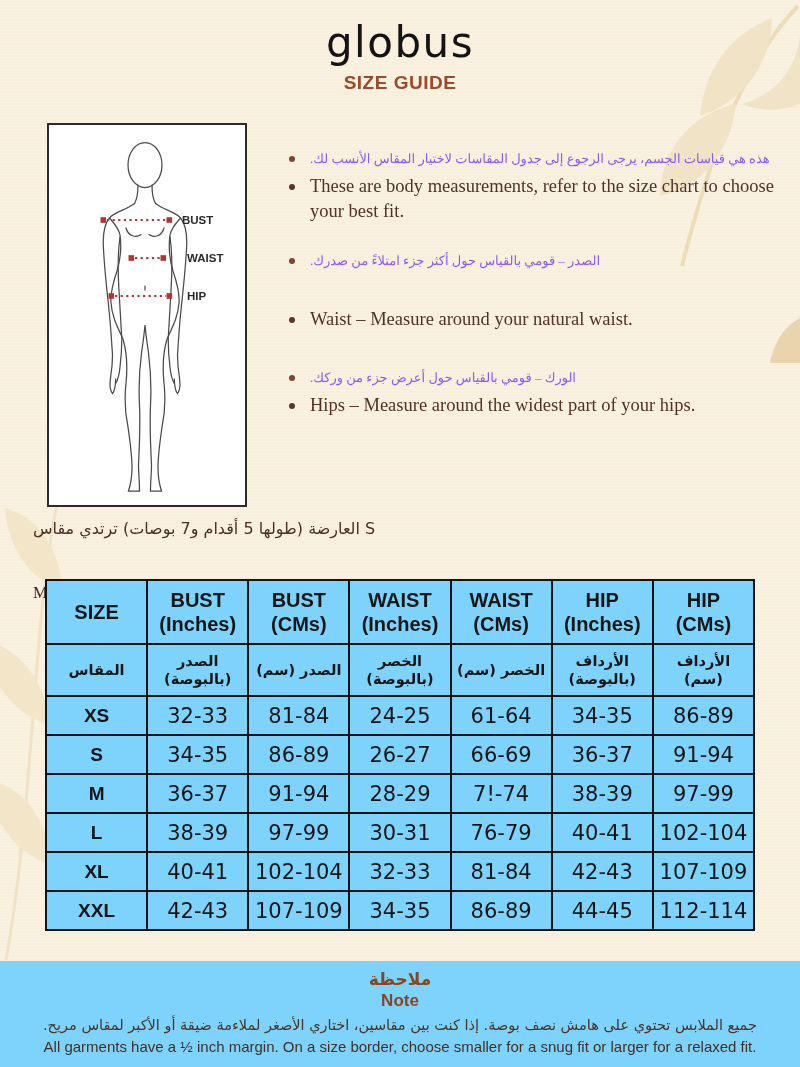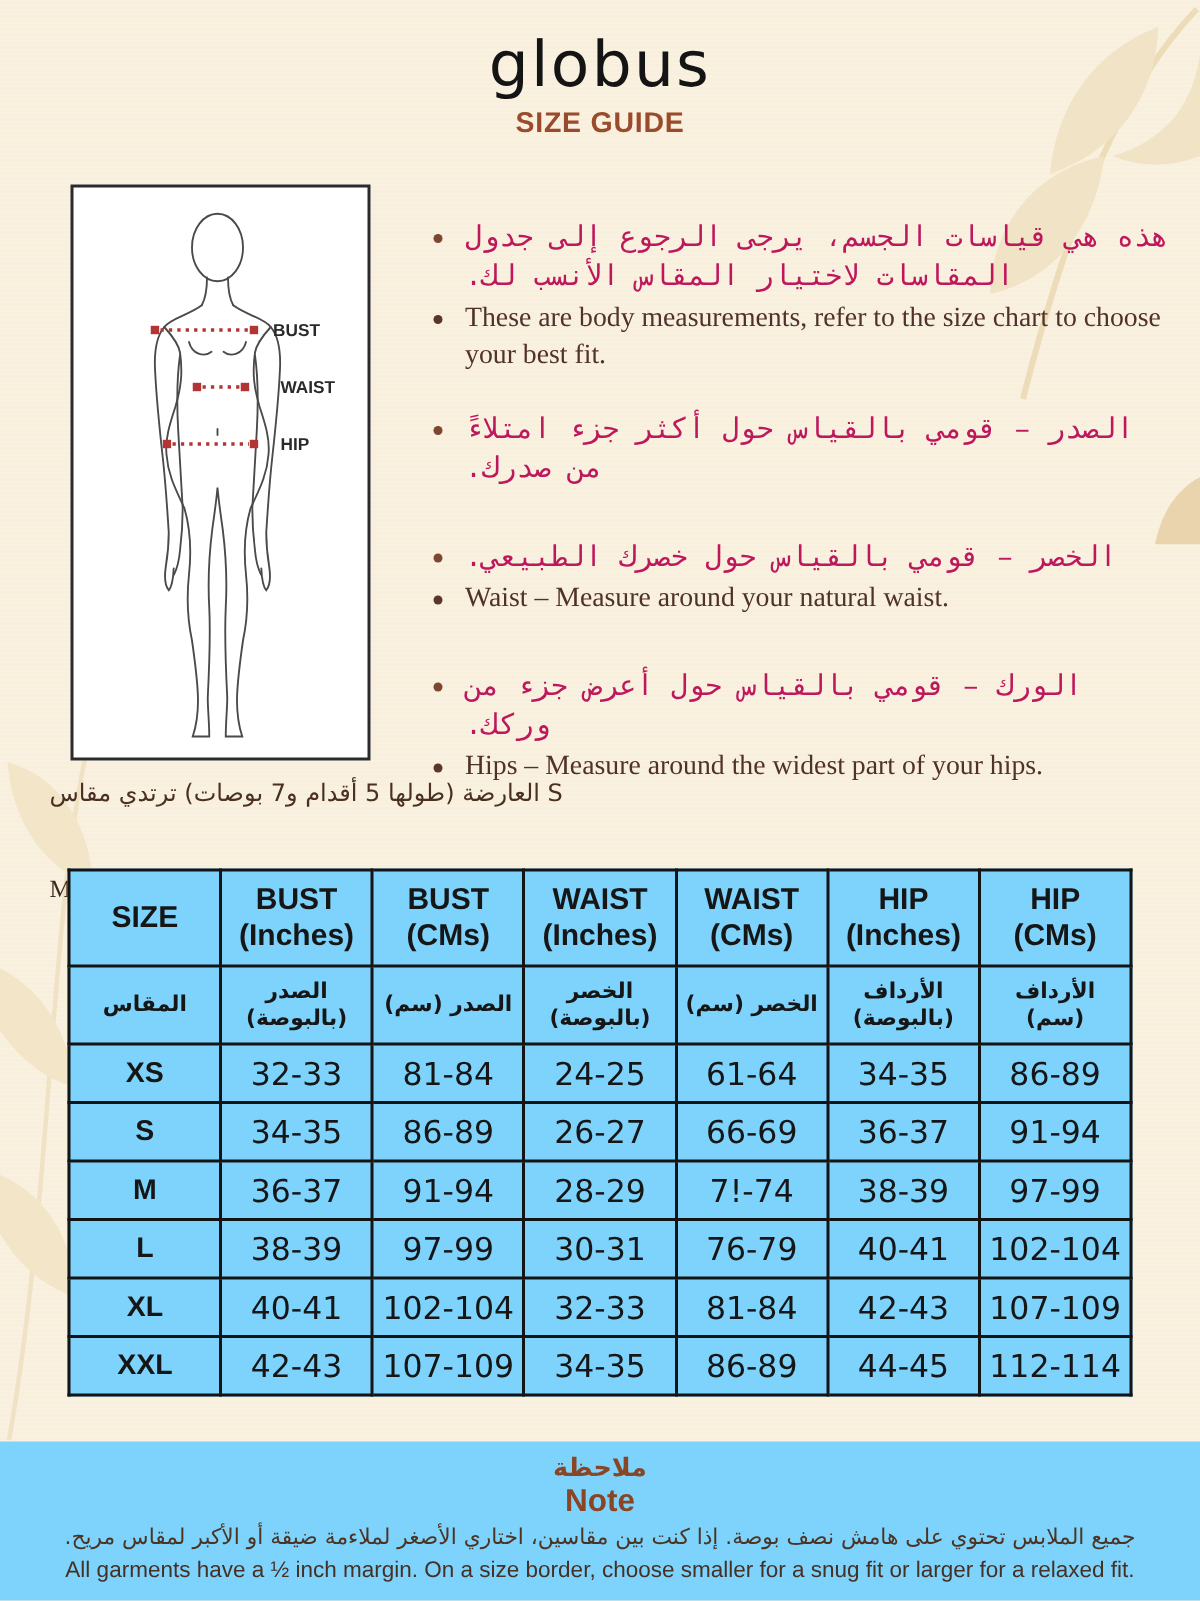--- a/index.html
+++ b/index.html
@@ -38,22 +38,22 @@
     position:absolute;left:283px;top:146px;width:505px;z-index:2;
   }
   .bullet-group{margin-bottom:33px;}
   .bullet-group.first{margin-bottom:25px;}
   .b-line{position:relative;padding-left:27px;}
   .b-line .dot{
     position:absolute;left:6px;top:10px;width:6px;height:6px;border-radius:50%;
     background:#5a352a;
   }
   .b-line.ar{
-    font-size:19px;line-height:26px;color:#be185d;max-width:482px;
-    font-family:Liberation Mono, monospace;
+    font-size:13px;line-height:26px;color:#8b5cf6;max-width:482px;
+    font-family:Liberation Serif, serif;
   }
   .b-line.ar .dot{background:#7c4631;}
   .b-line.en{
     font-size:18.5px;line-height:24.5px;color:#51322a;max-width:478px;margin-top:2px;
     font-family:"Liberation Serif","DejaVu Serif",serif;
   }
 
   .model-note{position:absolute;left:33px;top:517px;z-index:2;}
   .model-note .ar{
     font-size:16px;line-height:23px;color:#4a3020;
@@ -86,21 +86,21 @@
 
   .note-band{
     position:absolute;left:0;top:961px;width:100%;height:106px;z-index:1;
     background:#7dd3fc;text-align:center;
   }
   .note-band .t-ar{
     margin-top:7px;font-size:17px;font-weight:700;color:#8a4525;
     font-family:"DejaVu Sans",sans-serif;line-height:22px;
   }
   .note-band .t-en{
-    font-size:21px;font-weight:700;color:#8a4525;line-height:22px;
+    font-size:17px;font-weight:700;color:#8a4525;line-height:22px;
   }
   .note-band .b-ar{
     margin-top:3px;font-size:14.5px;color:#4c3322;line-height:21px;
     font-family:"DejaVu Sans",sans-serif;
   }
   .note-band .b-en{
     font-size:15px;color:#463024;line-height:21px;
   }
 </style>
 </head>
@@ -165,21 +165,20 @@
 
 <div class="bullets">
   <div class="bullet-group first">
     <div class="b-line ar"><span class="dot"></span><span dir="rtl">هذه هي قياسات الجسم، يرجى الرجوع إلى جدول المقاسات لاختيار المقاس الأنسب لك.</span></div>
     <div class="b-line en"><span class="dot"></span><span>These are body measurements, refer to the size chart to choose your best fit.</span></div>
   </div>
   <div class="bullet-group">
     <div class="b-line ar"><span class="dot"></span><span dir="rtl">الصدر – قومي بالقياس حول أكثر جزء امتلاءً من صدرك.</span></div>
   </div>
   <div class="bullet-group">
-    <div class="b-line ar"><span class="dot"></span><span dir="rtl">الخصر – قومي بالقياس حول خصرك الطبيعي.</span></div>
     <div class="b-line en"><span class="dot"></span><span>Waist – Measure around your natural waist.</span></div>
   </div>
   <div class="bullet-group">
     <div class="b-line ar"><span class="dot"></span><span dir="rtl">الورك – قومي بالقياس حول أعرض جزء من وركك.</span></div>
     <div class="b-line en"><span class="dot"></span><span>Hips – Measure around the widest part of your hips.</span></div>
   </div>
 </div>
 
 <div class="model-note">
   <div class="ar">العارضة (طولها 5 أقدام و7 بوصات) ترتدي مقاس S</div>

